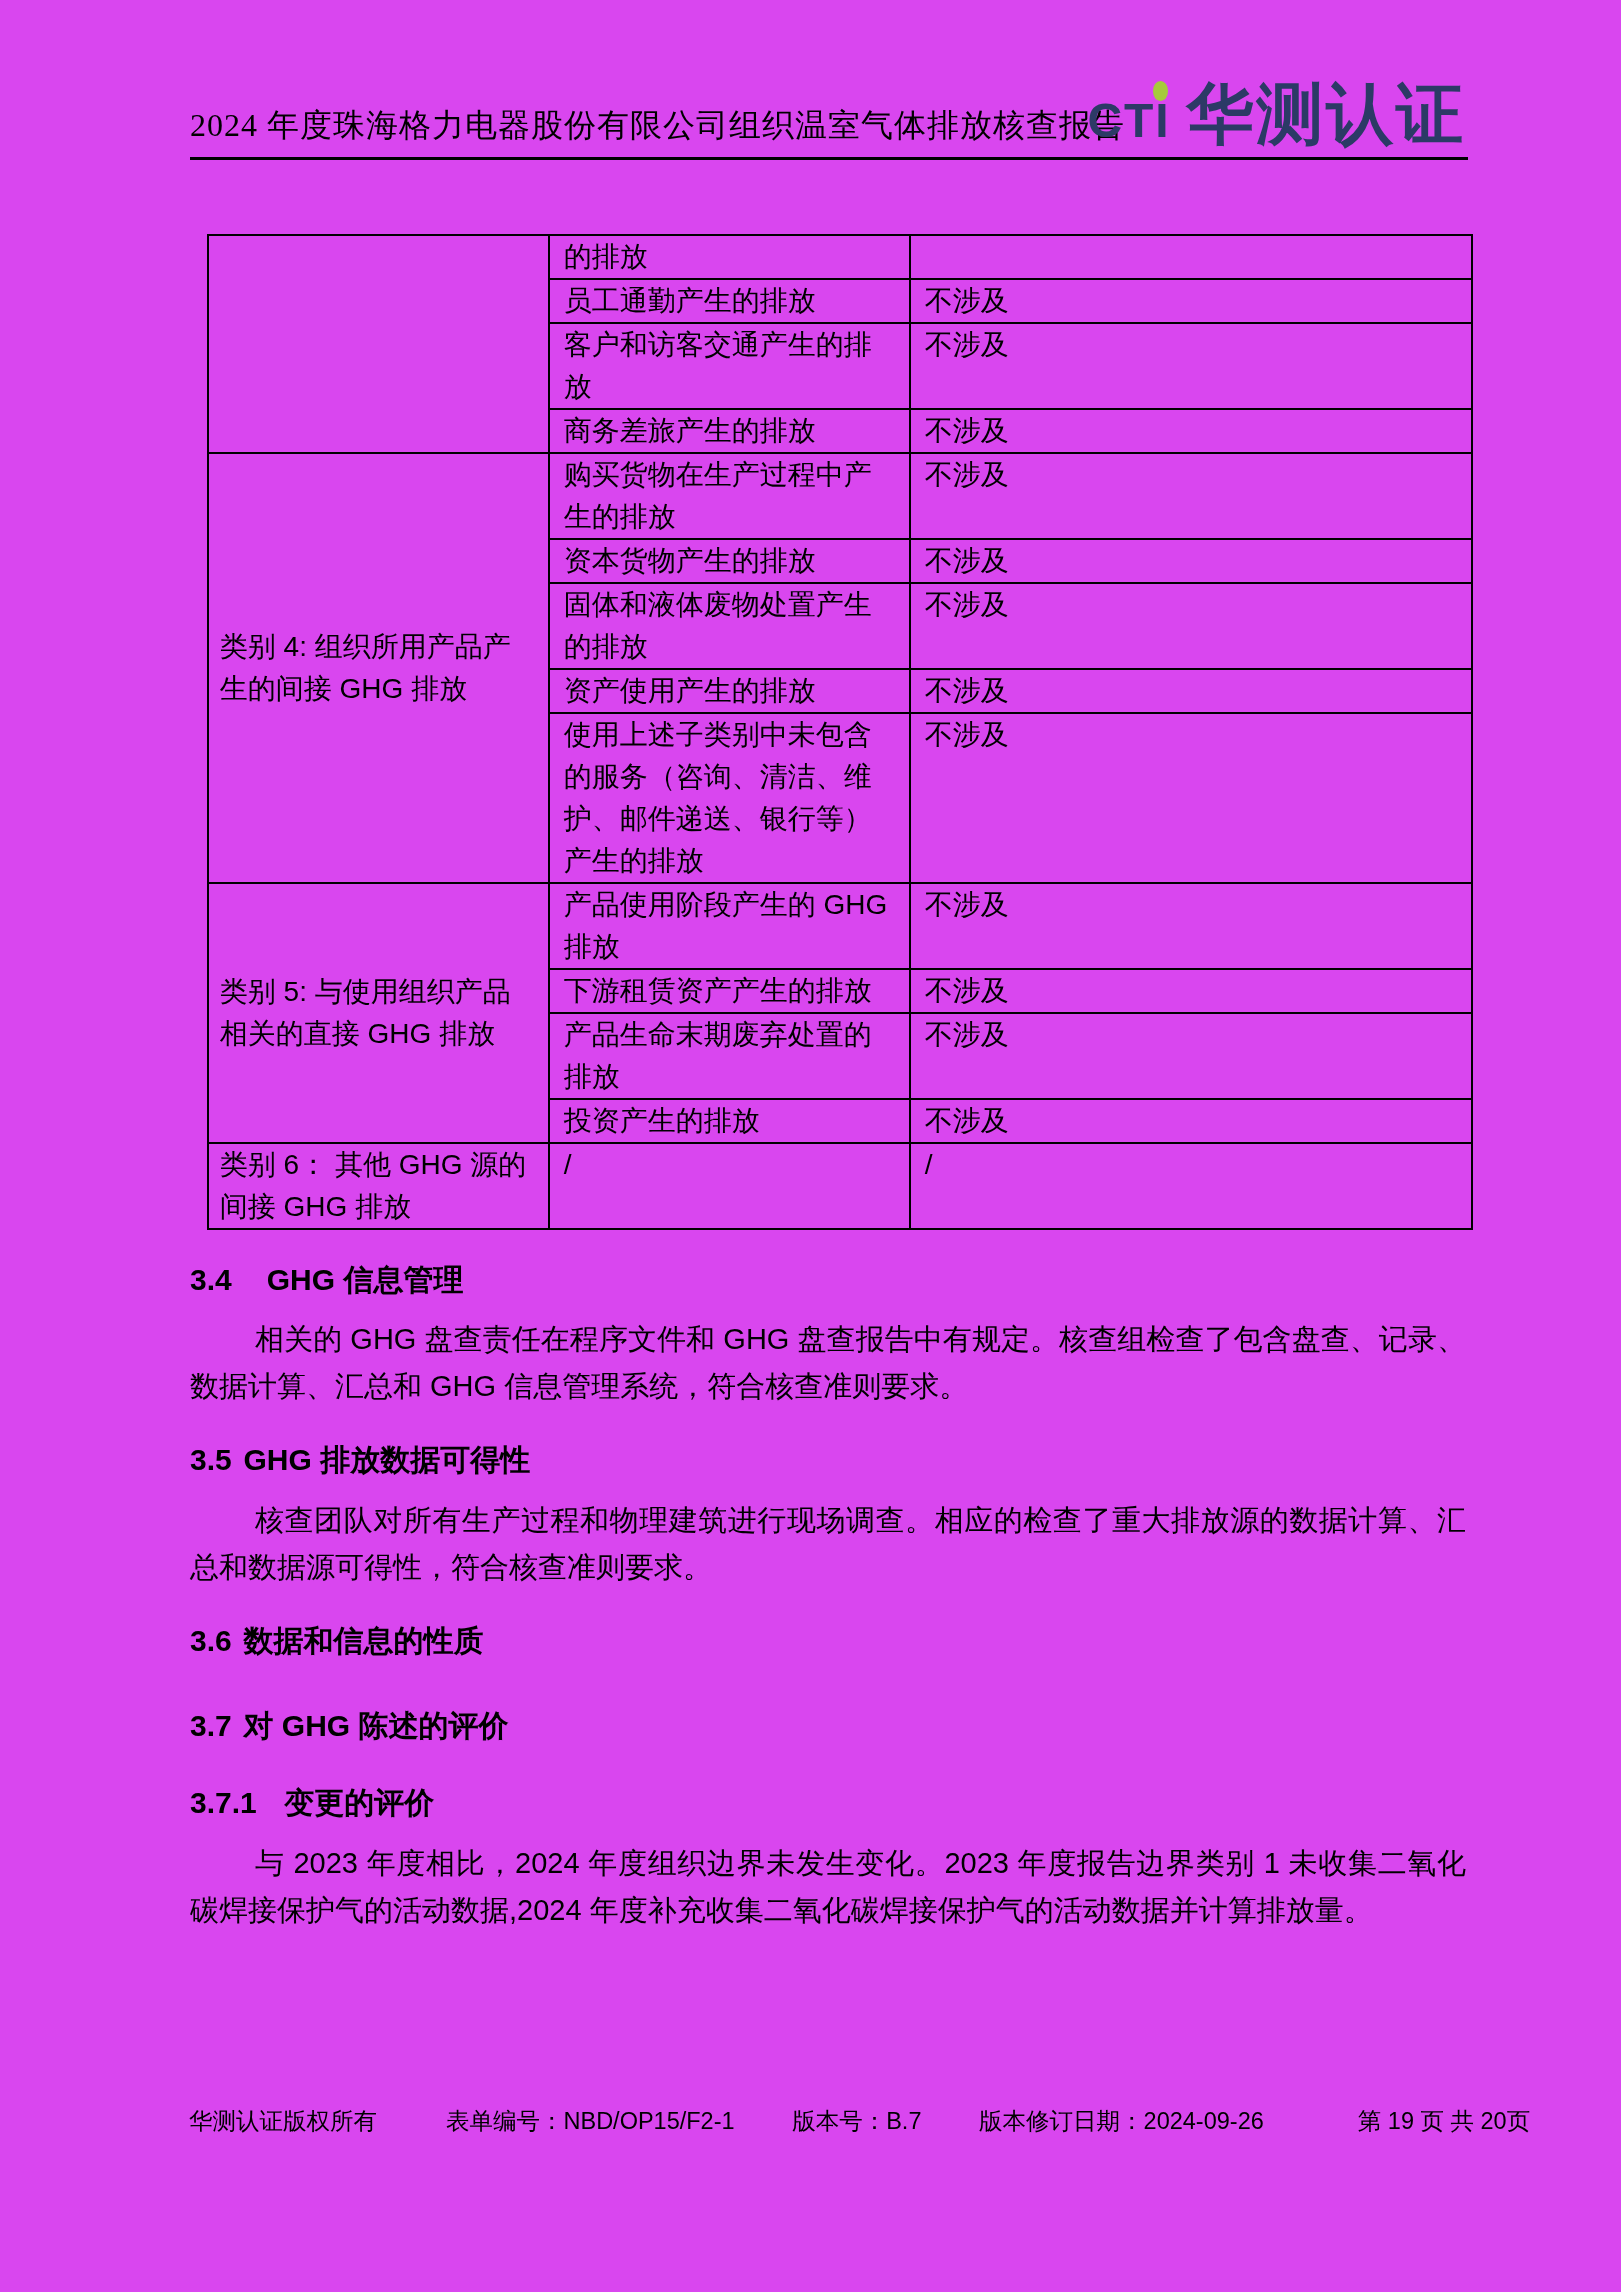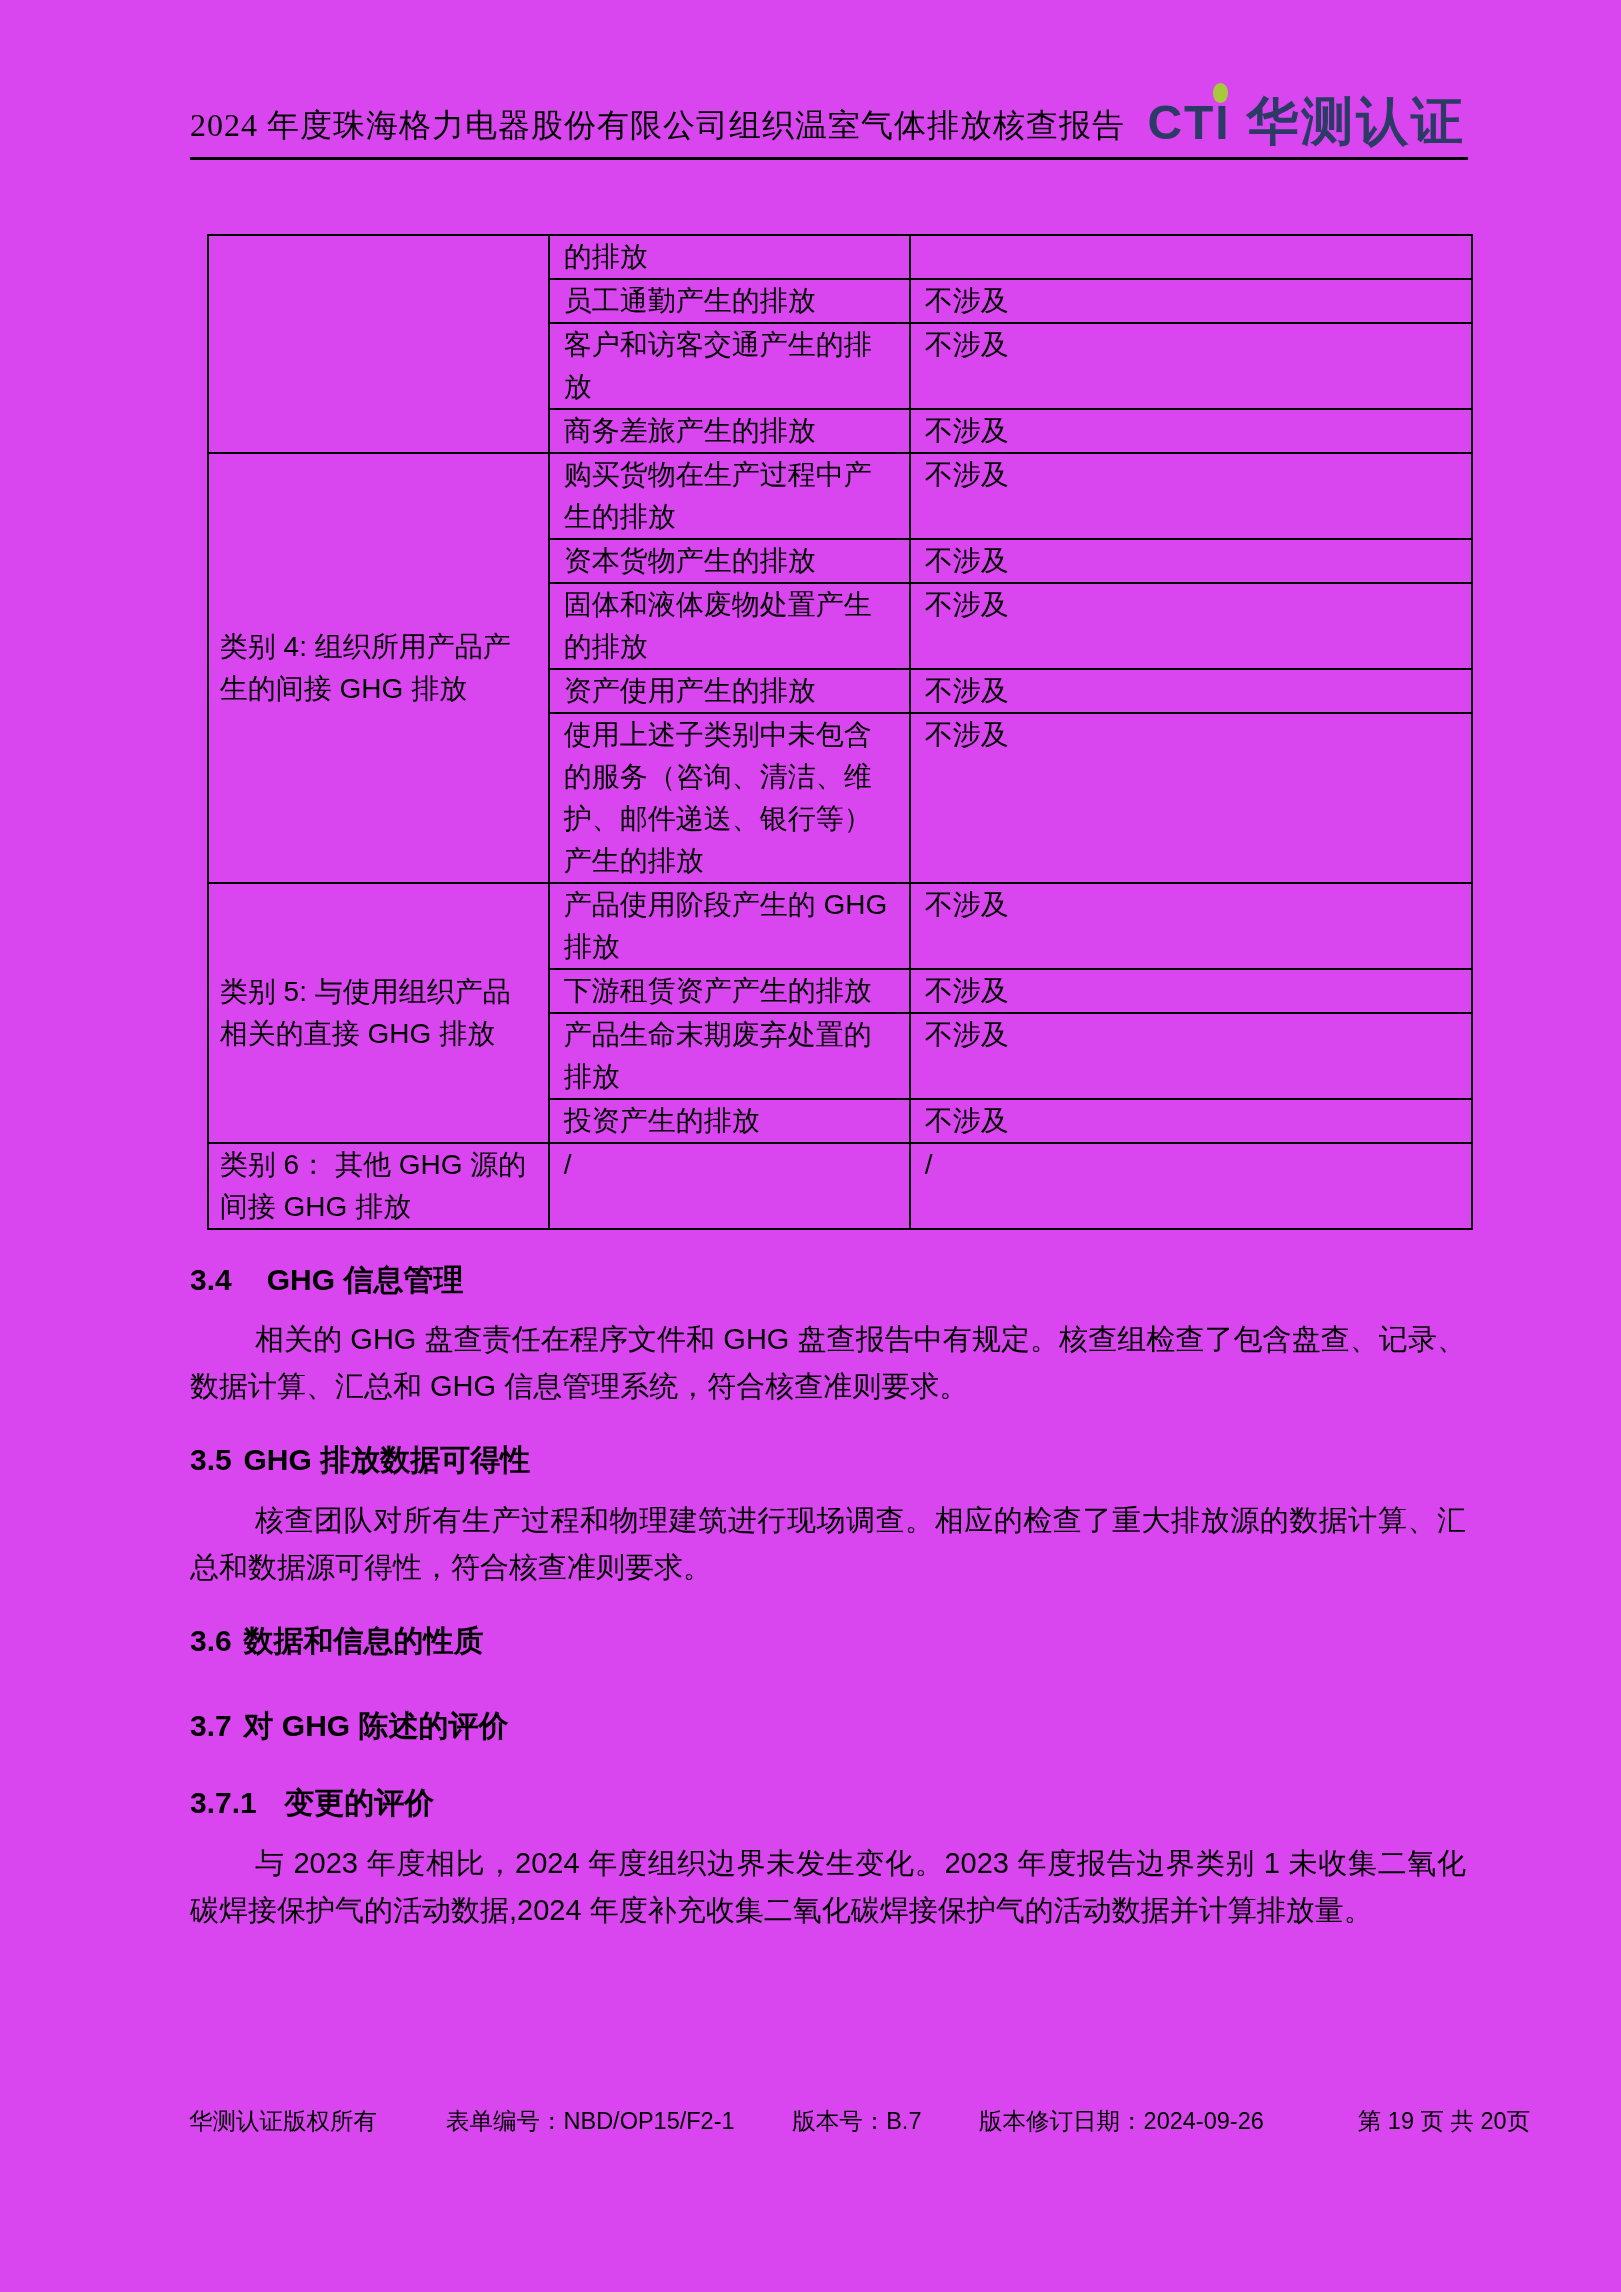--- a/index.html
+++ b/index.html
@@ -40,21 +40,21 @@
     letter-spacing: 2px;
     line-height: 1;
   }
   .logo-dot {
     position: absolute;
     width: 14.7px; height: 19.6px;
     border-radius: 50%;
     top: -15.7px; right: 2.9px;
   }
   .logo-cn {
-    font-size: 52px; font-weight: bold;
+    font-size: 67px; font-weight: bold;
     letter-spacing: 2.9px;
     margin-left: 15.7px;
     line-height: 1;
   }
   
   .table-wrap { margin: 74px 0 0 207px; }
   table.ghg {
     border-collapse: collapse;
     table-layout: fixed;
     width: 1263px;

